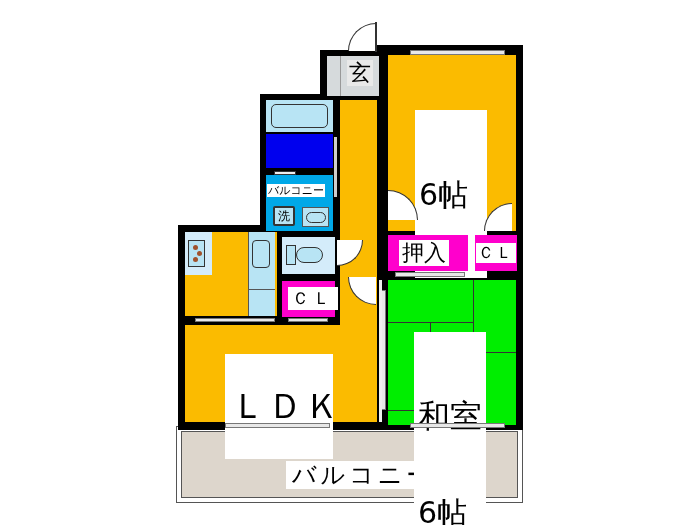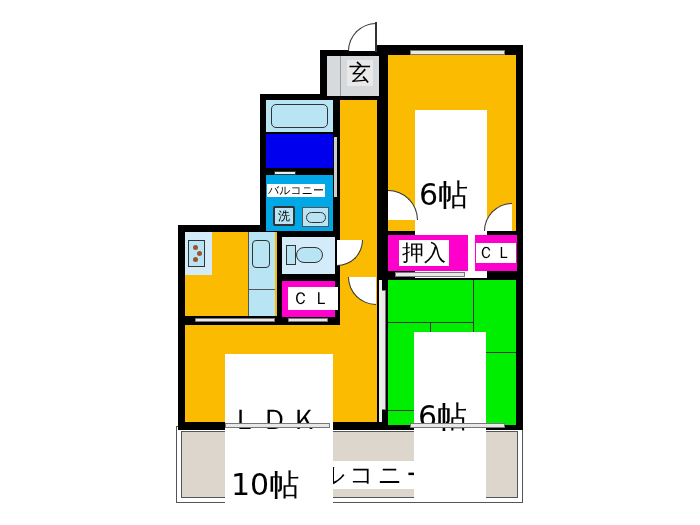--- a/index.html
+++ b/index.html
@@ -51,20 +51,21 @@
   <div class="abs" style="left:388px;top:280px;width:128px;height:145px;background:#00ee00;"></div>
 
   <div class="abs" style="left:388px;top:280px;width:128px;height:145px;">
     <div class="abs" style="left:85px;top:0;width:1px;height:145px;background:#333;"></div>
     <div class="abs" style="left:0;top:42px;width:85px;height:1px;background:#333;"></div>
     <div class="abs" style="left:42px;top:42px;width:1px;height:88px;background:#333;"></div>
     <div class="abs" style="left:0;top:130px;width:85px;height:1px;background:#333;"></div>
     <div class="abs" style="left:85px;top:72px;width:43px;height:1px;background:#333;"></div>
   </div>
   <div class="label" style="left:414px;top:332px;width:72px;padding:4px 4px;font-size:32px;">
+    <div>和室</div>
     <div style="font-size:30px;margin-top:2px;">6帖</div>
   </div>
   <div class="win" style="left:410px;top:423px;width:95px;height:5px;"></div>
   <div class="win" style="left:381px;top:290px;width:5px;height:120px;"></div>
 
   <div class="abs" style="left:266px;top:100px;width:67px;height:32px;background:#b8e4f4;"></div>
   <div class="abs" style="left:271px;top:104px;width:57px;height:24px;background:#b8e4f4;border:1px solid #333;border-radius:5px;"></div>
   <div class="abs" style="left:266px;top:134px;width:67px;height:34px;background:#0000ee;"></div>
   <div class="abs" style="left:334px;top:137px;width:3px;height:60px;background:#ccc;"></div>
 
@@ -93,20 +94,19 @@
     <div class="abs" style="left:8px;top:10px;width:5px;height:5px;border-radius:50%;background:#a0522d;"></div>
     <div class="abs" style="left:4px;top:16px;width:5px;height:5px;border-radius:50%;background:#a0522d;"></div>
   </div>
   <div class="abs" style="left:248px;top:232px;width:27px;height:84px;background:#b8e4f4;border-left:1px solid #555;"></div>
   <div class="abs" style="left:252px;top:240px;width:18px;height:28px;background:#b8e4f4;border:1px solid #333;border-radius:4px;"></div>
   <div class="abs" style="left:248px;top:289px;width:27px;height:1px;background:#555;"></div>
   <div class="win" style="left:195px;top:318px;width:80px;height:4px;"></div>
 
   <div class="abs" style="left:185px;top:325px;width:192px;height:97px;background:#fbbb00;"></div>
   <div class="label" style="left:225px;top:354px;width:108px;padding:3px 6px;">
-    <div style="font-size:28px;letter-spacing:2px;margin-top:17px;">ＬＤＫ</div>
-    <div style="font-size:30px;margin-top:4px;">10帖</div>
+    <div style="font-size:35px;letter-spacing:2px;">ＬＤＫ</div>
   </div>
   <div class="win" style="left:225px;top:423px;width:105px;height:5px;"></div>
 
   <div class="abs" style="left:379px;top:280px;width:3px;height:142px;background:#eee;"></div>
 
 </div>
 
 </body></html>

